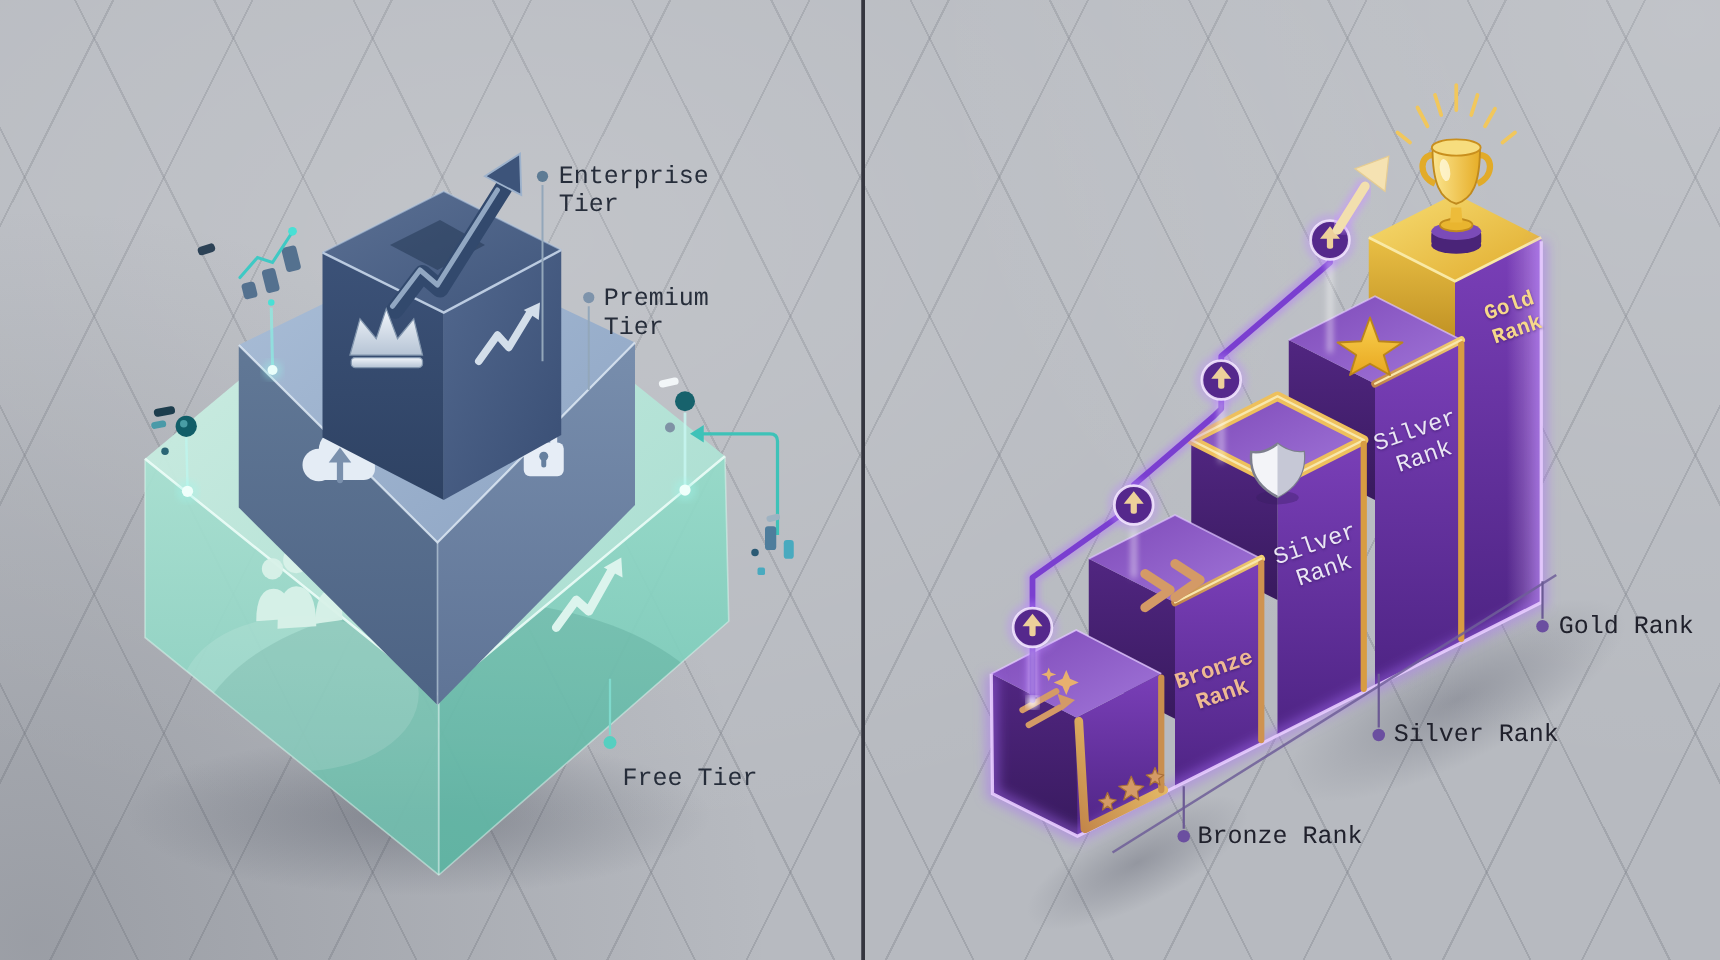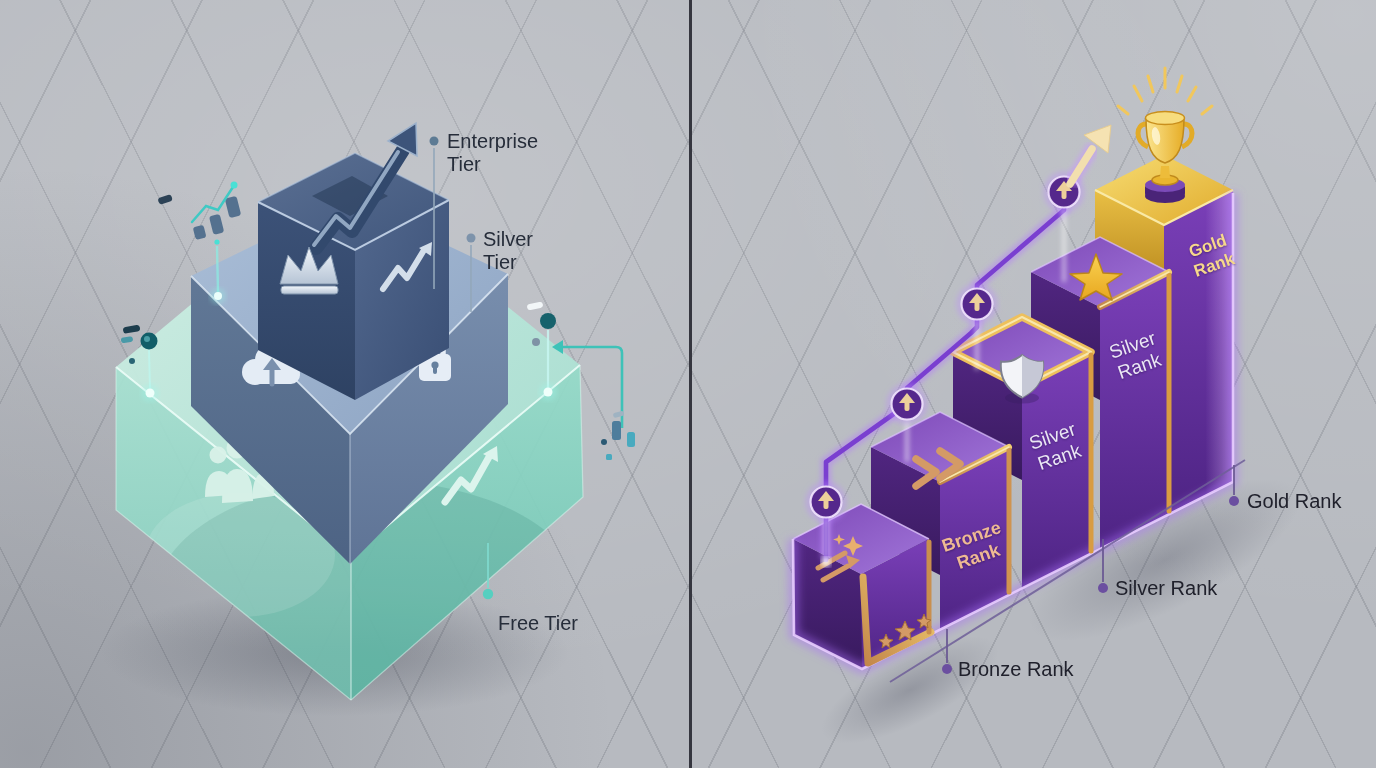--- a/index.html
+++ b/index.html
@@ -1,17 +1,17 @@
 <!DOCTYPE html>
 <html><head>
 <meta charset="utf-8">
 <style>
   html,body{margin:0;padding:0;background:#9fa2a8;}
   .canvas{position:relative;width:1376px;height:768px;overflow:hidden;
-    font-family:Liberation Sans, sans-serif;
+    font-family:Liberation Mono, monospace;
     background-color:#b7bac0;
   }
   .bg{position:absolute;inset:0;
     background-image:
       radial-gradient(circle at 2% 98%, rgba(88,92,102,.30), rgba(88,92,102,0) 38%),
       radial-gradient(circle at 98% 2%, rgba(255,255,255,.14), rgba(255,255,255,0) 40%),
       radial-gradient(ellipse at 30% 25%, rgba(255,255,255,.15), rgba(255,255,255,0) 60%),
       repeating-linear-gradient(63.4deg, rgba(128,132,140,0) 0px, rgba(128,132,140,0) 98px, rgba(128,132,140,.38) 98px, rgba(128,132,140,.38) 99.6px),
       repeating-linear-gradient(-63.4deg, rgba(128,132,140,0) 0px, rgba(128,132,140,0) 98px, rgba(128,132,140,.38) 98px, rgba(128,132,140,.38) 99.6px);
   }
@@ -420,21 +420,21 @@
       <line x1="413" y1="582" x2="413" y2="539" stroke="#6b5a94" stroke-width="1.8"></line>
       <circle cx="413" cy="588" r="5" fill="#6b4fa0"></circle>
       <line x1="544" y1="495" x2="544" y2="465" stroke="#6b5a94" stroke-width="1.8"></line>
       <circle cx="544" cy="501" r="5" fill="#6b4fa0"></circle>
     </g>
   </svg>
 
   <div class="divider"></div>
 
   <div class="lbl" style="left:447px;top:130px;width:92px">Enterprise Tier</div>
-  <div class="lbl" style="left:483px;top:228px;width:84px">Silver Tier</div>
+  <div class="lbl" style="left:483px;top:228px;width:84px">Premium Tier</div>
   <div class="lbl nowrap" style="left:498px;top:584px">Free Tier</div>
 
   <div class="face-lbl face-bronze" style="left:939px;top:526px;width:72px">Bronze Rank</div>
   <div class="face-lbl face-silver" style="left:1019px;top:425px;width:74px">Silver Rank</div>
   <div class="face-lbl face-silver" style="left:1099px;top:334px;width:74px">Silver Rank</div>
   <div class="face-lbl face-gold" style="left:1177px;top:236px;width:68px">Gold Rank</div>
 
   <div class="callout" style="left:958px;top:658px">Bronze Rank</div>
   <div class="callout" style="left:1115px;top:577px">Silver Rank</div>
   <div class="callout" style="left:1247px;top:490px">Gold Rank</div>

